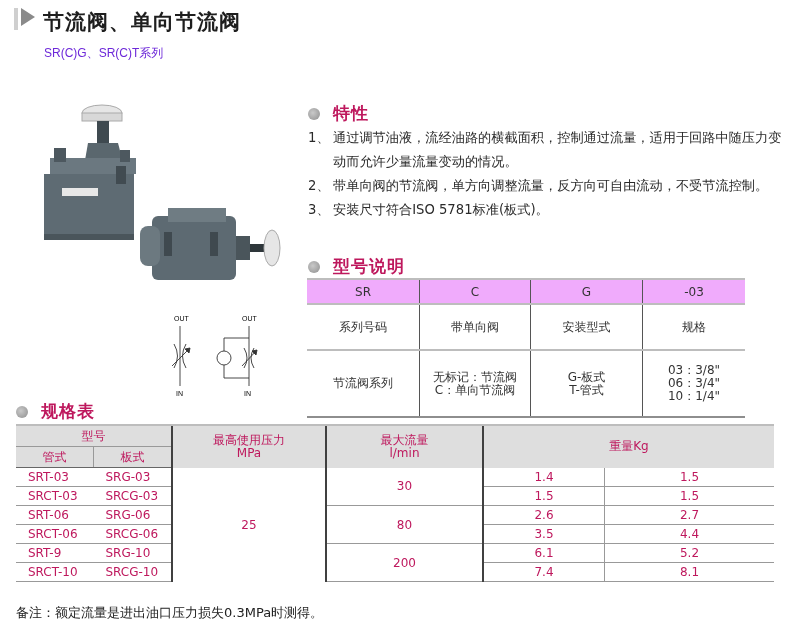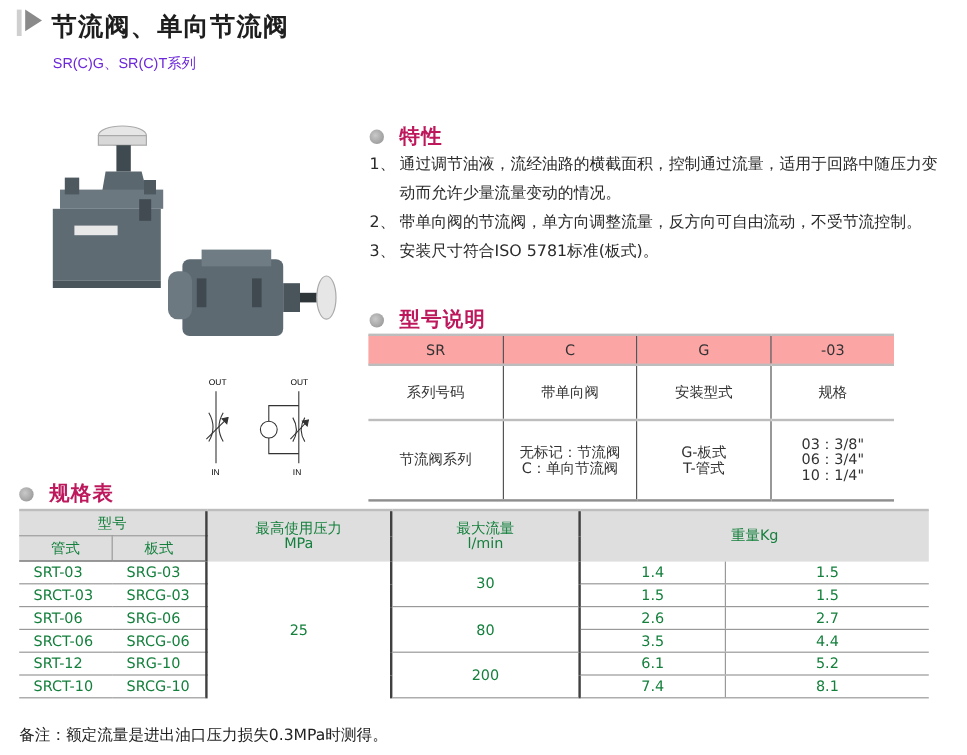--- a/index.html
+++ b/index.html
@@ -23,27 +23,27 @@
   .features { left:308px; top:126px; width:480px; font-size:13.2px; line-height:24px; color:#2a2a2a; }
   .feat-item { display:flex; }
   .feat-num { width:25px; flex:none; }
   .feat-text { flex:1; }
 
   
   table { border-collapse:collapse; }
   .model-table { left:307px; top:278px; width:438px; font-size:12px; color:#333; }
   .model-table td { text-align:center; border-left:1px solid #555; }
   .model-table td:first-child { border-left:none; }
-  .model-table .hdr td { background:#fca5a5; height:21px; border-top:2px solid #bdbdbd; border-bottom:2px solid #bdbdbd; }
+  .model-table .hdr td { background:#f0abfc; height:21px; border-top:2px solid #bdbdbd; border-bottom:2px solid #bdbdbd; }
   .model-table .r1 td { height:42px; border-bottom:2px solid #bdbdbd; }
   .model-table .r2 td { height:63px; border-bottom:2px solid #8e8e8e; line-height:13px; }
   .spec-line { display:block; }
 
   
-  .spec-table { left:16px; top:424px; width:758px; font-size:12px; color:#15803d; }
+  .spec-table { left:16px; top:424px; width:758px; font-size:12px; color:#be185d; }
   .spec-table td { text-align:center; padding:0; }
   .spec-table .th { background:#dedede; }
   .vline { border-left:2px solid #404040; }
   .vline-l { border-left:1px solid #999; }
   .hline { border-bottom:1px solid #999; }
   .hline-dk { border-bottom:1px solid #666;font-family:Liberation Serif, serif; }
   .spec-table .toprow td.th { border-top:2px solid #bdbdbd; }
   .spec-table .cell-l { text-align:left; padding-left:12px; }
   .spec-table .data td { height:18px; }
   .head-two { line-height:13px; }
@@ -216,21 +216,21 @@
     <td class="vline hline">2.6</td>
     <td class="vline-l hline">2.7</td>
   </tr>
   <tr class="data">
     <td class="cell-l hline">SRCT-06</td>
     <td class="cell-l hline">SRCG-06</td>
     <td class="vline hline">3.5</td>
     <td class="vline-l hline">4.4</td>
   </tr>
   <tr class="data">
-    <td class="cell-l hline">SRT-12</td>
+    <td class="cell-l hline">SRT-9</td>
     <td class="cell-l hline">SRG-10</td>
     <td class="vline hline" rowspan="2">200</td>
     <td class="vline hline">6.1</td>
     <td class="vline-l hline">5.2</td>
   </tr>
   <tr class="data">
     <td class="cell-l hline">SRCT-10</td>
     <td class="cell-l hline">SRCG-10</td>
     <td class="vline hline">7.4</td>
     <td class="vline-l hline">8.1</td>

